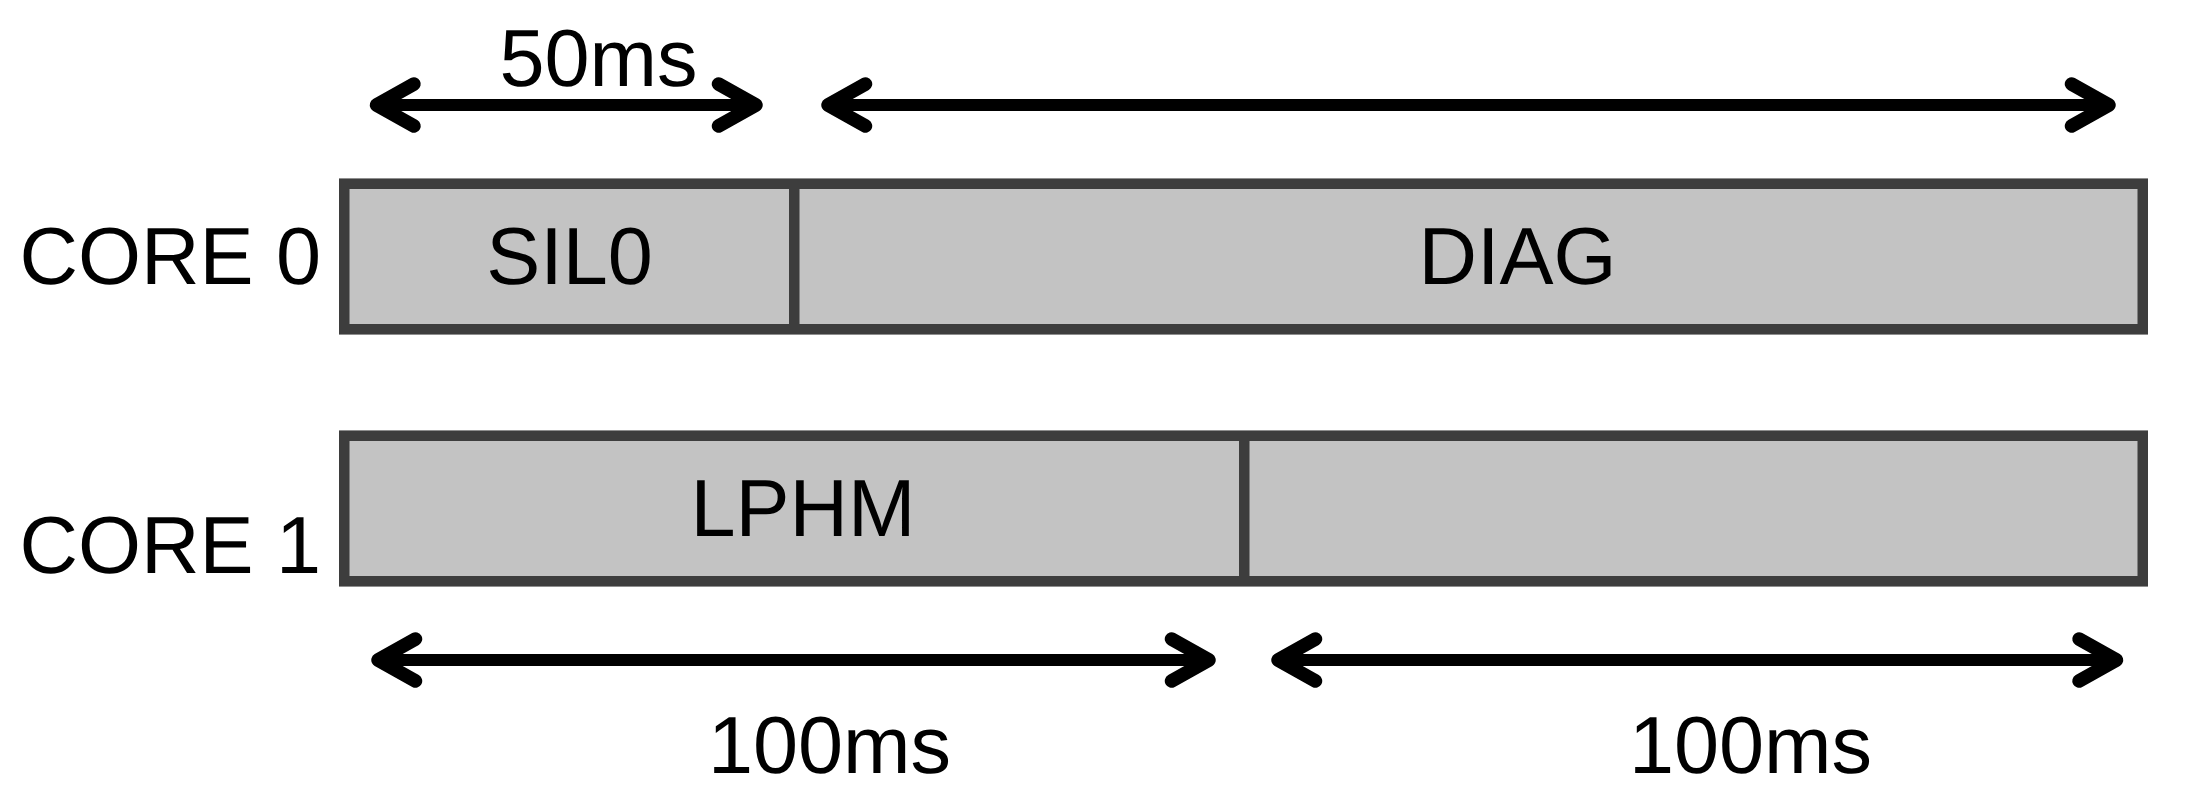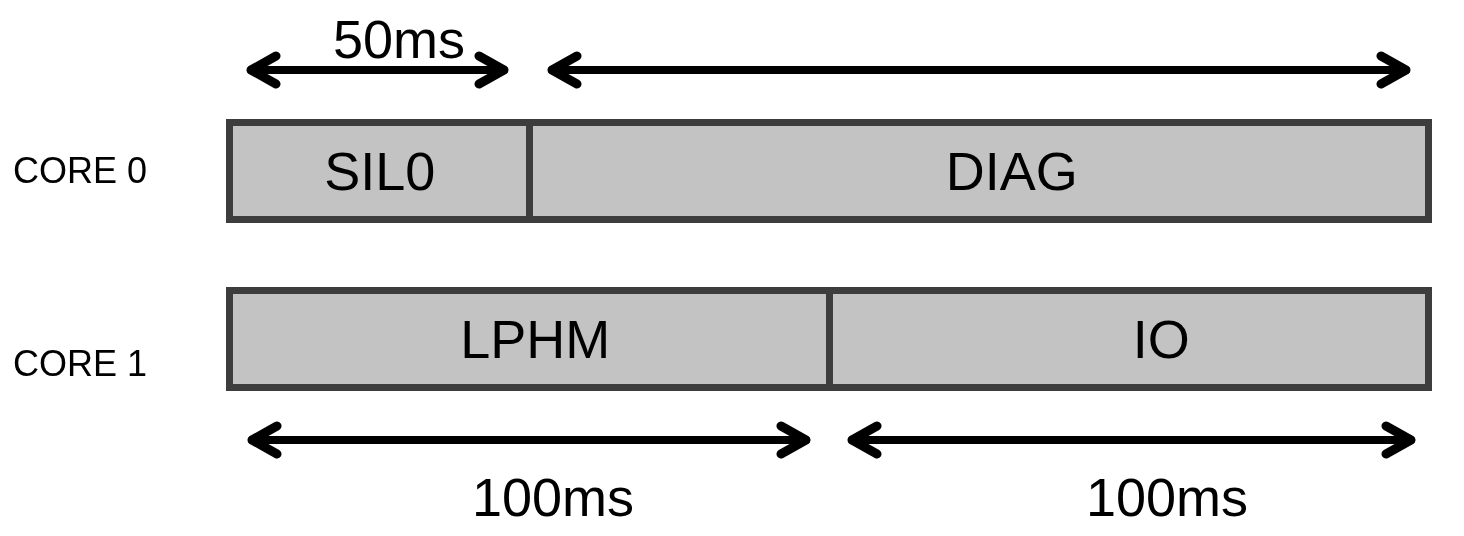--- a/index.html
+++ b/index.html
@@ -15,21 +15,21 @@
     font-family: "Liberation Sans", sans-serif;
     color: #000000;
     overflow: hidden;
   }
   .row-label {
     position: absolute;
     left: 13px;
     height: 104px;
     display: flex;
     align-items: center;
-    font-size: 36px;
+    font-size: 54px;
     letter-spacing: 0px;
     white-space: nowrap;
   }
   .bar {
     position: absolute;
     left: 226px;
     width: 1206px;
     height: 104px;
     box-sizing: border-box;
     border: 7px solid #3d3d3d;
@@ -91,23 +91,20 @@
     <div class="segment rest">
       <span>DIAG</span>
     </div>
   </div>
 
   <div class="row-label" style="top:312px;">CORE 1</div>
   <div class="bar" style="top:287px;">
     <div class="segment first1">
       <span>LPHM</span>
     </div>
-    <div class="segment rest">
-      <span>IO</span>
-    </div>
   </div>
 
   <div class="arrow" style="left:246px; top:418px; width:566px;">
     <svg width="566" height="44" viewBox="0 0 566 44" fill="none" stroke="#000000" stroke-linecap="round" stroke-linejoin="round">
       <line x1="6" y1="22" x2="560" y2="22" stroke-width="8"></line>
       <polyline points="31,8 6,22 31,36" stroke-width="9"></polyline>
       <polyline points="535,8 560,22 535,36" stroke-width="9"></polyline>
     </svg>
   </div>
   <div class="arrow" style="left:846px; top:418px; width:571px;">

